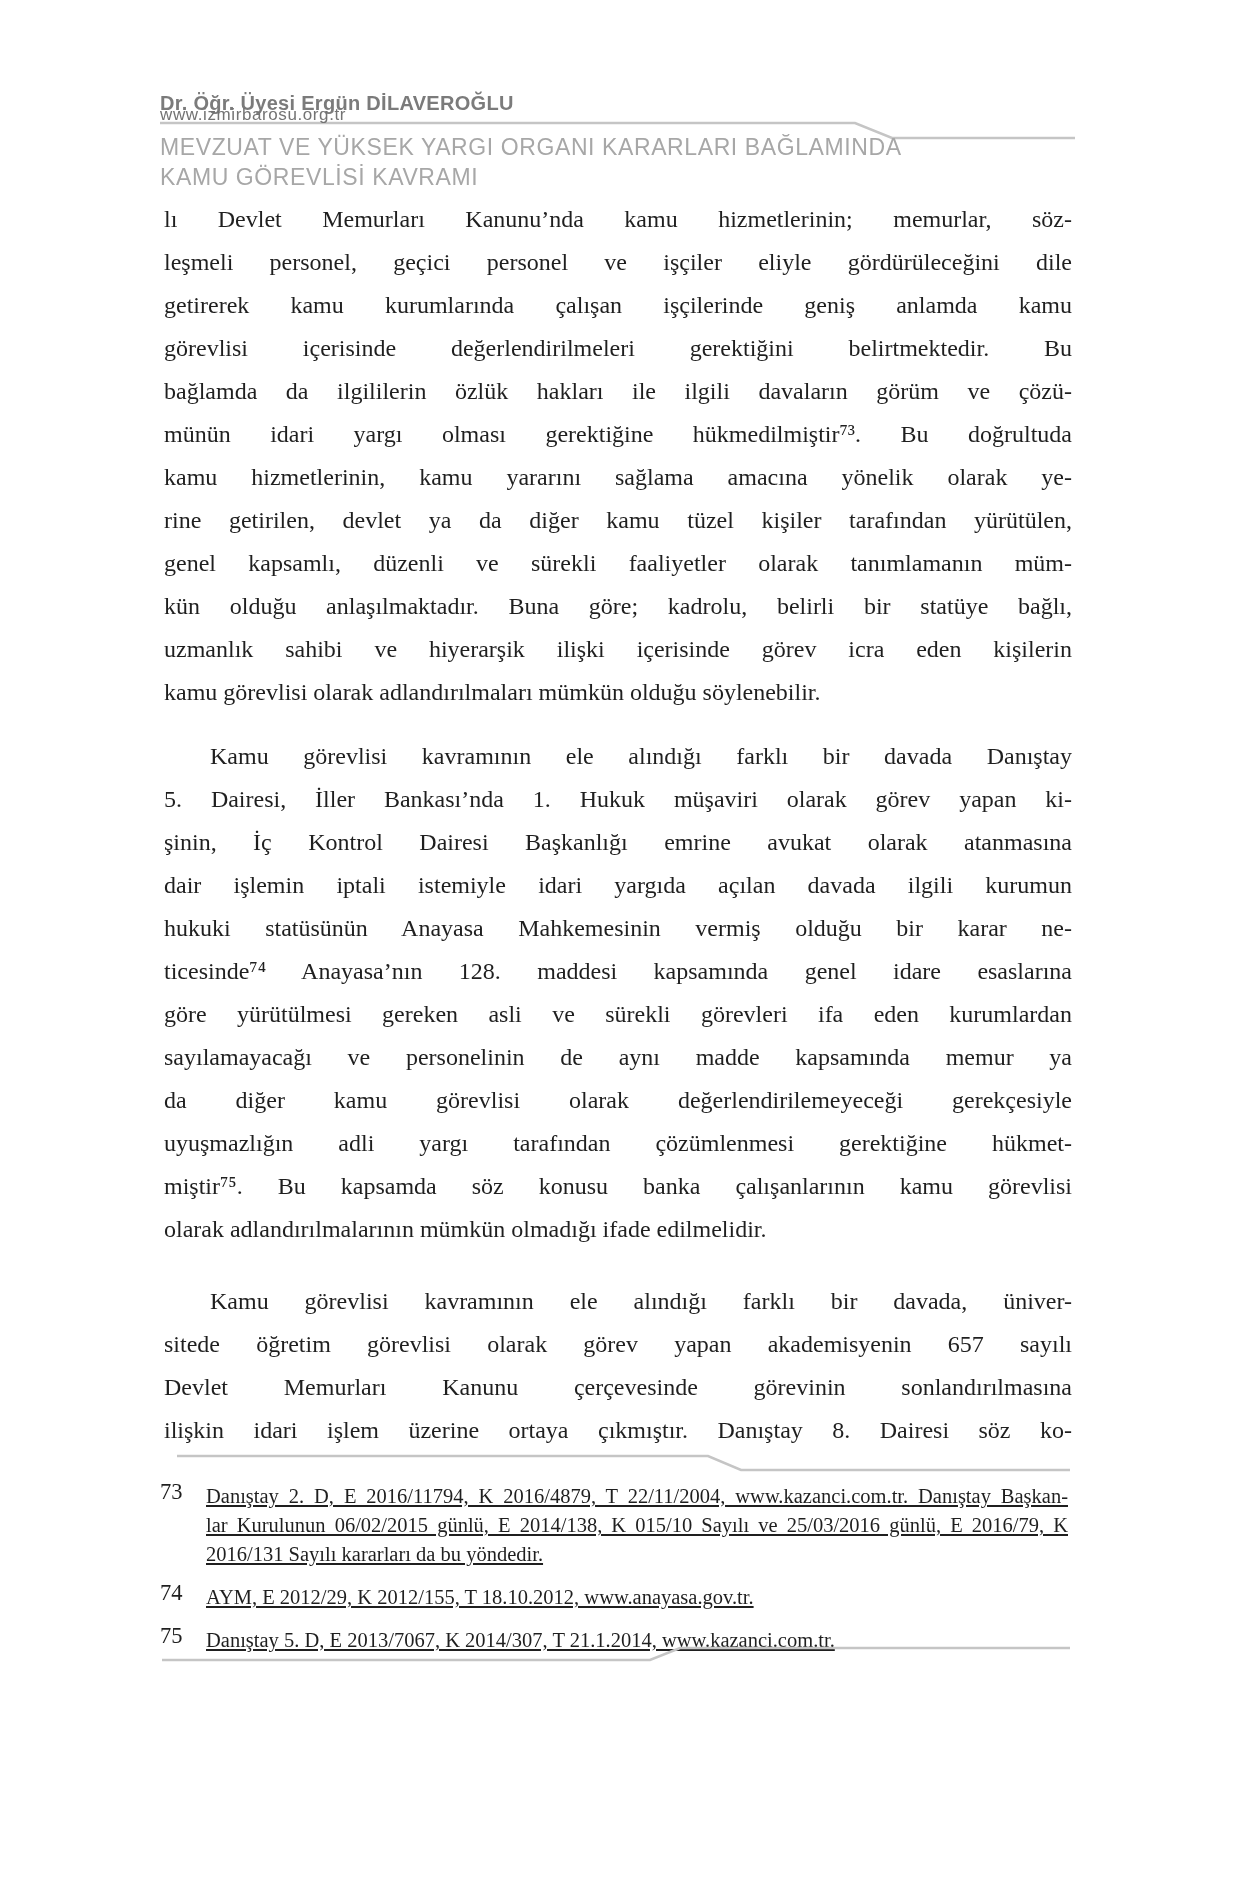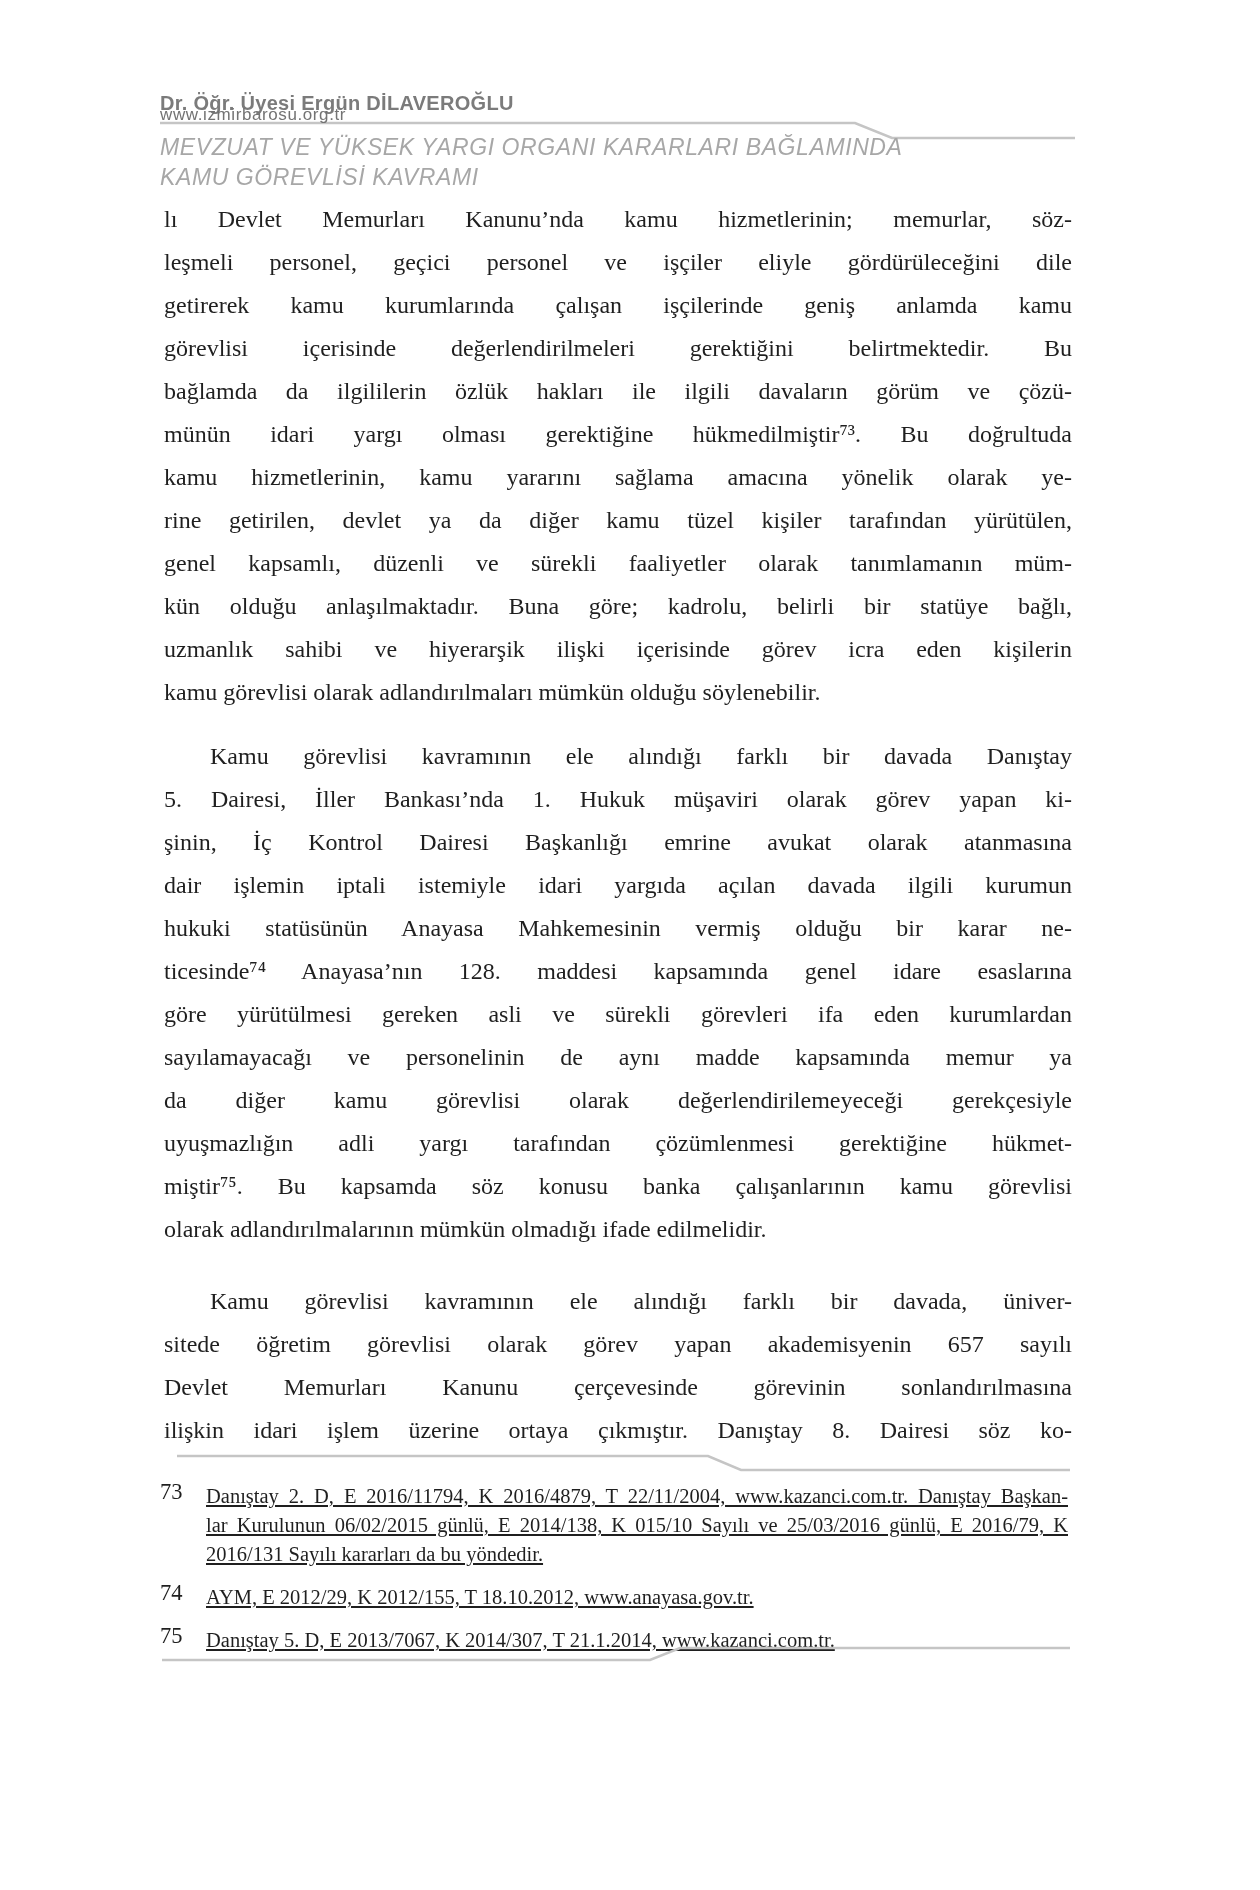--- a/index.html
+++ b/index.html
@@ -21,21 +21,21 @@
   .rule-svg { position: absolute; }
   #header-rule { left: 160px; top: 121px; }
   .site-link {
     position: absolute; left: 160px; top: 105px; width: 910px; text-align: left;
     font-family: "Liberation Sans", "DejaVu Sans", sans-serif;
     font-size: 17px; color: #737373; letter-spacing: 0.6px;
   }
   .doc-title {
     position: absolute; left: 160px; top: 132px; width: 960px;
     font-family: "Liberation Sans", "DejaVu Sans", sans-serif;
-    font-size: 23px; line-height: 30px; color: #a7a7a7; letter-spacing: 0.6px; font-style: italic;
+    font-size: 23px; line-height: 30px; color: #a7a7a7; letter-spacing: 0.6px;
   }
   
   .body-text {
     position: absolute; left: 164px; top: 198px; width: 908px;
     font-size: 24px; line-height: 43px;
   }
   .para { margin: 0 0 21px 0; }
   .para.gap-lg { margin-bottom: 29px; }
   .para:last-child { margin-bottom: 0; font-family: Liberation Serif, serif; }
   .jline { text-align: justify; text-align-last: justify; }

